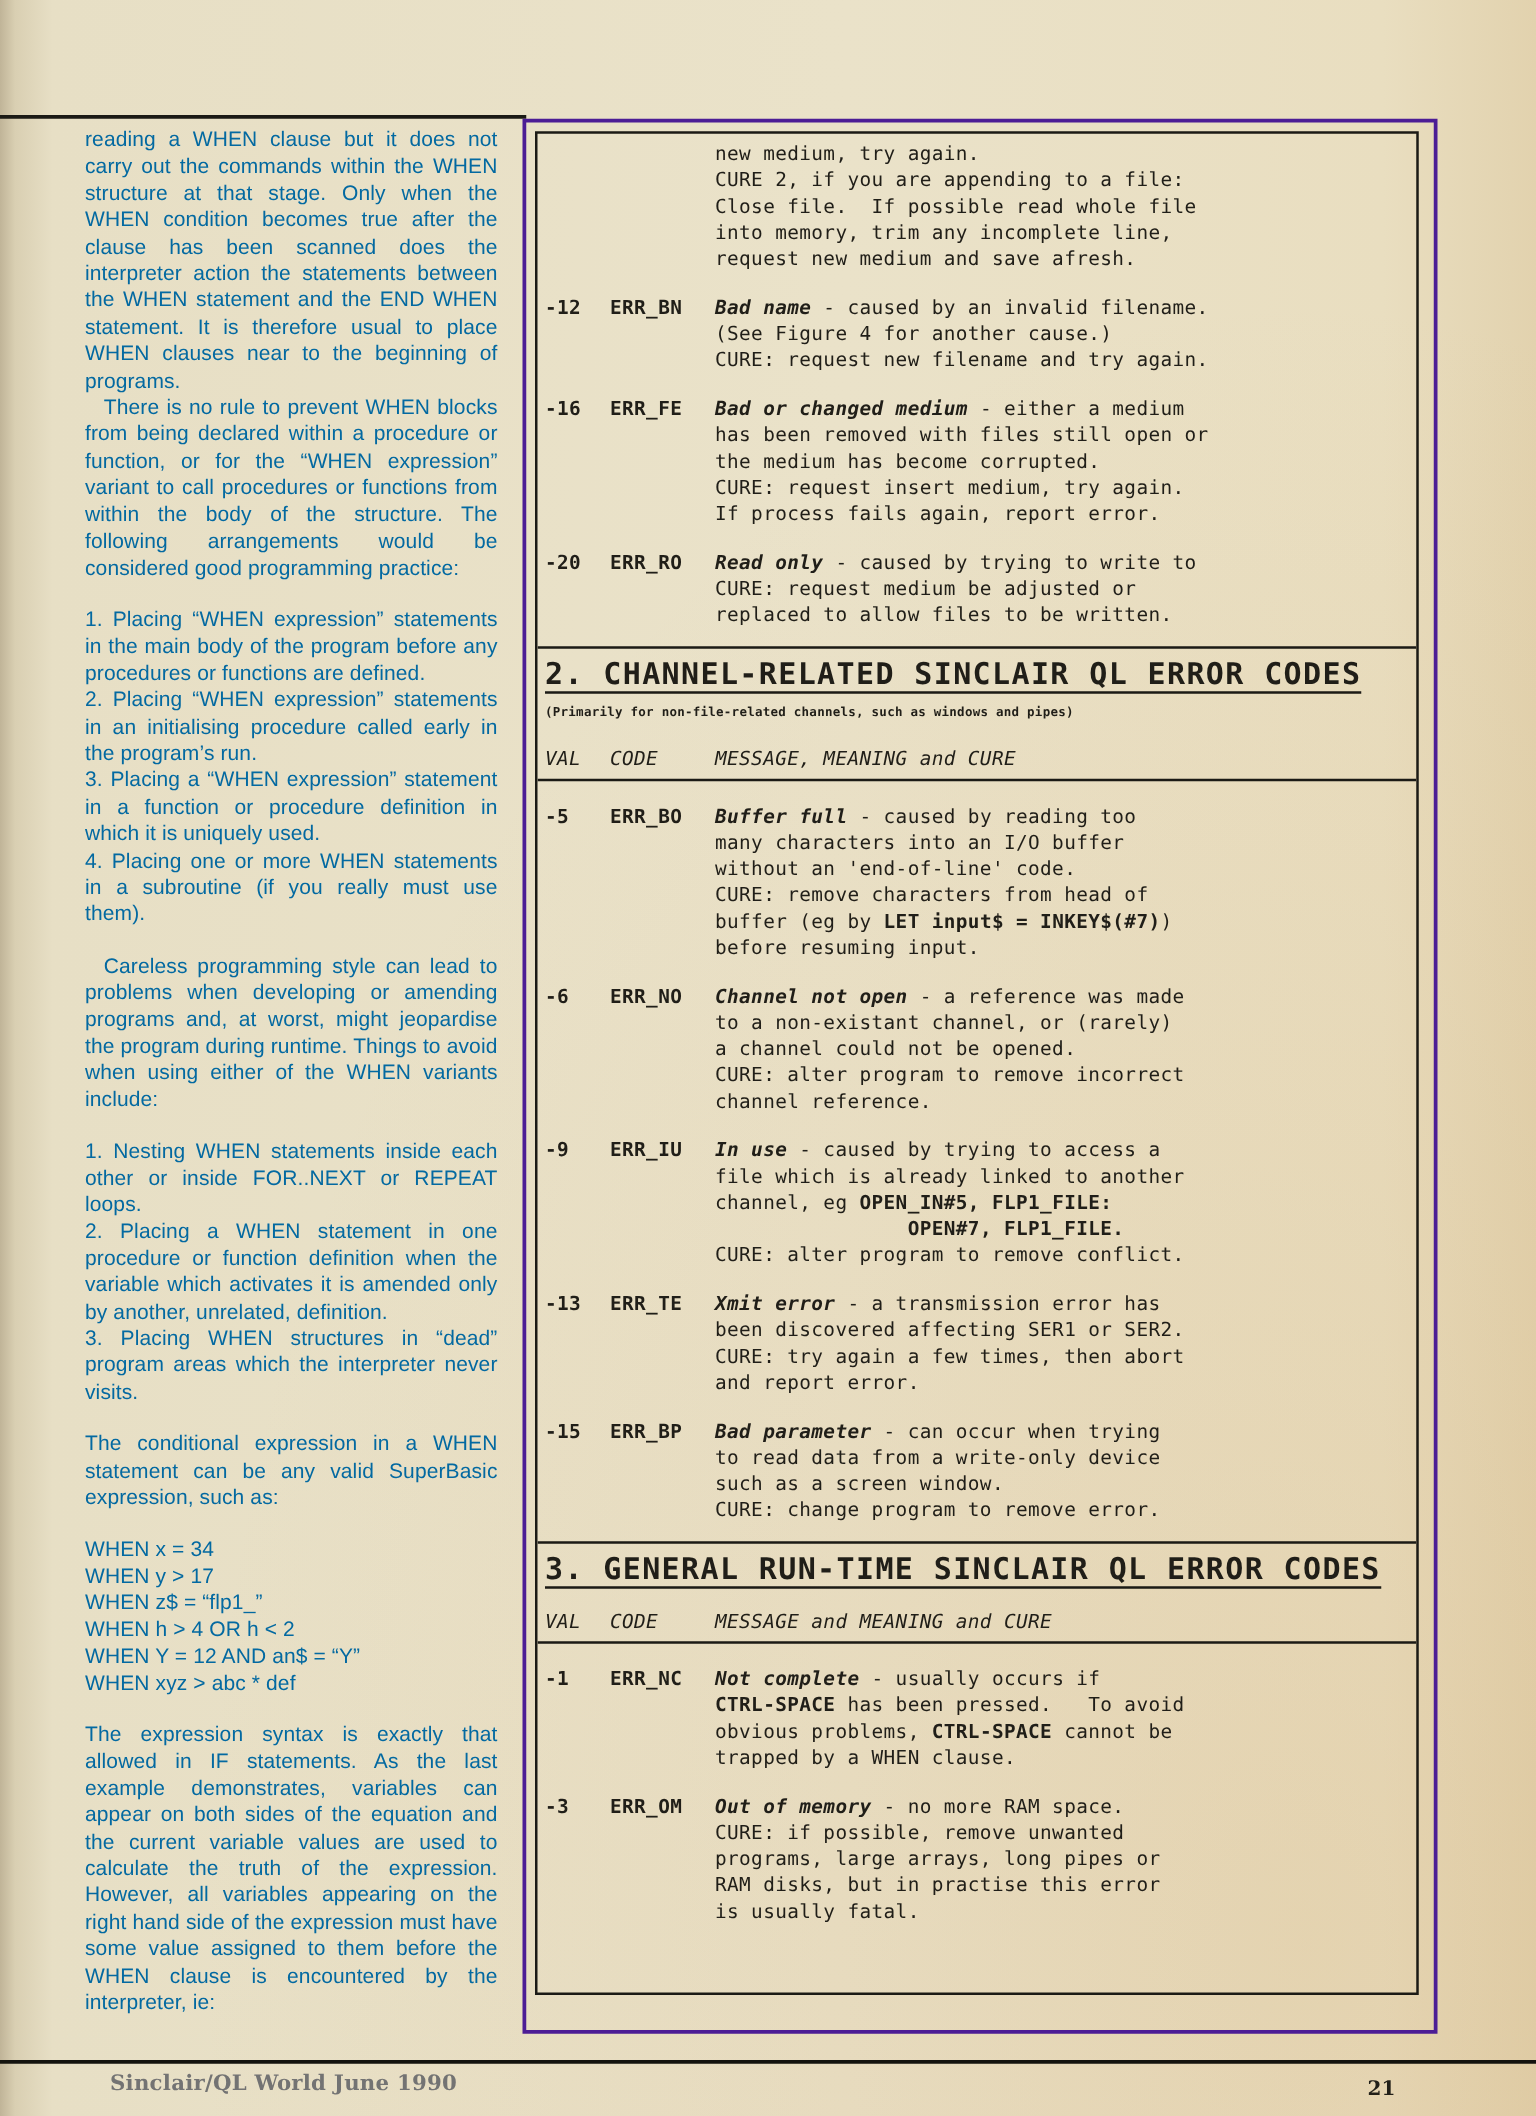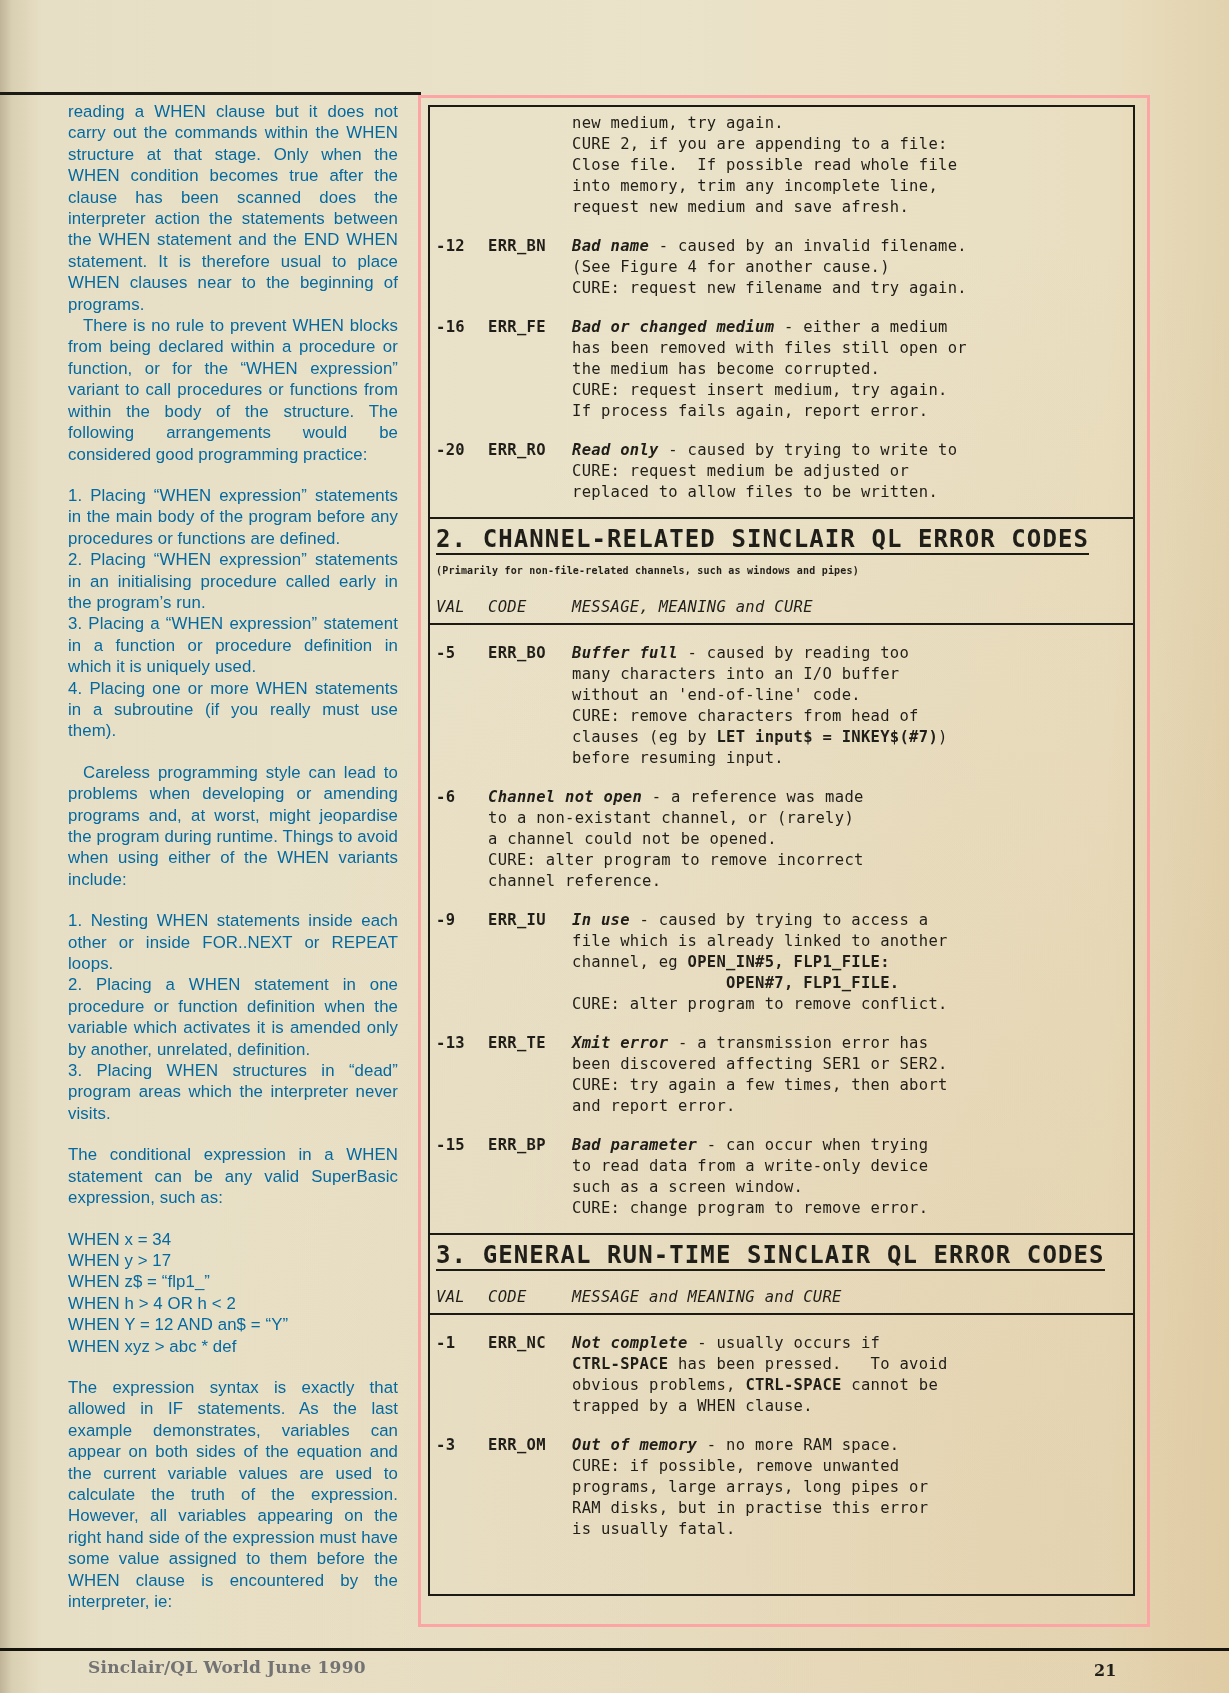--- a/index.html
+++ b/index.html
@@ -19,21 +19,21 @@
     text-align:justify;letter-spacing:0.1px;
   }
   .left-col .blk{margin:0;}
   .left-col .blk.gap{margin-top:20px;}
   .left-col .blk.indent{text-indent:15px;}
   .left-col .codeblock div{text-align:left;white-space:pre;}
 
   
   .err-box{
     position:absolute;left:418px;top:95px;width:732px;height:1532px;
-    border:3px solid #fca5a5;box-sizing:border-box;
+    border:3px solid #4c1d95;box-sizing:border-box;
   }
   .err-box-inner{
     position:absolute;left:7px;top:7px;right:12px;bottom:28px;
     border:2px solid #1b1a15;
     padding:6px 10px 0 6px;overflow:hidden;
     font-family:"DejaVu Sans Mono",monospace;
     font-size:15.5px;line-height:21px;letter-spacing:0.3px;color:#201e18;
   }
   .entry{display:flex;margin-top:18px;}
   .entry.first{margin-top:0;}
@@ -148,26 +148,27 @@
         <span class="msg">MESSAGE, MEANING and CURE</span>
       </div>
       <div class="entry">
         <span class="val">-5</span>
         <span class="code">ERR_BO</span>
         <span class="msg">
           <div class="mline"><span class="bi">Buffer full</span><span> - caused by reading too</span></div>
           <div class="mline"><span>many characters into an I/O buffer</span></div>
           <div class="mline"><span>without an 'end-of-line' code.</span></div>
           <div class="mline"><span>CURE: remove characters from head of</span></div>
-          <div class="mline"><span>clauses (eg by </span><span class="b">LET input$ = INKEY$(#7)</span><span>)</span></div>
+          <div class="mline"><span>buffer (eg by </span><span class="b">LET input$ = INKEY$(#7)</span><span>)</span></div>
           <div class="mline"><span>before resuming input.</span></div>
         </span>
       </div>
       <div class="entry">
         <span class="val">-6</span>
+        <span class="code">ERR_NO</span>
         <span class="msg">
           <div class="mline"><span class="bi">Channel not open</span><span> - a reference was made</span></div>
           <div class="mline"><span>to a non-existant channel, or (rarely)</span></div>
           <div class="mline"><span>a channel could not be opened.</span></div>
           <div class="mline"><span>CURE: alter program to remove incorrect</span></div>
           <div class="mline"><span>channel reference.</span></div>
         </span>
       </div>
       <div class="entry">
         <span class="val">-9</span>

